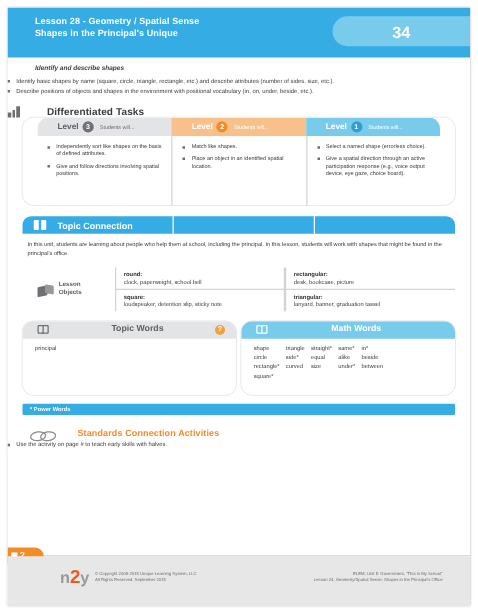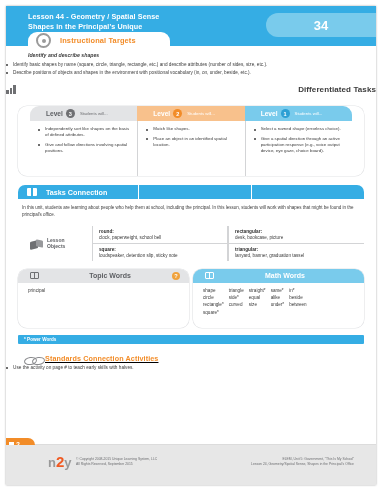--- a/index.html
+++ b/index.html
@@ -56,22 +56,22 @@
     position:relative;font-size:4.7px;color:#3b3b3b;line-height:6.4px;
     padding-left:7px;margin-bottom:1.5px;
   }
   ul.bul li:before{
     content:"";position:absolute;left:0;top:2.2px;
     width:2px;height:2px;background:#6d6d6d;
   }
   .targets-list{margin-left:28px;margin-right:16px;}
   
   .dt-head{
-    display:flex;align-items:center;justify-content:space-between;gap:5px;
-    margin-top:9px;margin-bottom:12px;
+    display:flex;align-items:center;justify-content:flex-start;gap:22px;
+    margin-top:9px;margin-bottom:0;
   }
   .dt-head .bars{display:flex;align-items:flex-end;gap:1px;height:9px;}
   .dt-head .bars b{display:block;width:2.5px;background:#6f7073;}
   .dt-head .bars b:nth-child(1){height:4px;}
   .dt-head .bars b:nth-child(2){height:6.5px;}
   .dt-head .bars b:nth-child(3){height:9px;}
   .dt-head .t{font-size:8px;font-weight:bold;color:#3b3b3b;letter-spacing:.1px;}
   .levels{
     display:flex;margin:0 12px;border-radius:9px;overflow:hidden;
     background:#ffffff;
@@ -171,21 +171,21 @@
   .wcols{display:flex;gap:5px;}
   .wcol{display:flex;flex-direction:column;gap:1.3px;}
   .wcol span{font-size:4.6px;color:#3b3b3b;line-height:6px;white-space:nowrap;}
   
   .power{
     margin:7px 12px 0 12px;height:9px;background:#35ade4;border-radius:1px;
     display:flex;align-items:center;
   }
   .power span{color:#ffffff;font-size:4.6px;font-weight:bold;margin-left:6px;}
   
-  .std{margin:10px 12px 0 12px;display:flex;align-items:flex-start;gap:1px;text-decoration:underline;}
+  .std{margin:10px 12px 0 12px;display:flex;align-items:flex-start;gap:18px;}
   .std-ico{width:20px;height:10px;position:relative;margin-left:6px;margin-top:1px;}
   .std-ico .e1{position:absolute;left:0;top:2px;width:11px;height:6px;border:1.1px solid #8a8b8e;
     border-radius:50%;transform:rotate(-8deg);}
   .std-ico .e2{position:absolute;left:8px;top:2px;width:11px;height:6px;border:1.1px solid #8a8b8e;
     border-radius:50%;transform:rotate(-8deg);}
   .std-t{color:#f28c28;font-size:7.2px;font-weight:bold;letter-spacing:.1px;}
   .std-list{margin:4px 0 0 46px;}
   .std-list li{font-size:4.5px;line-height:6.2px;}
   
   .foot-sep{position:absolute;left:0;right:0;bottom:40px;height:.8px;background:#dcdcdc;}
@@ -207,31 +207,25 @@
   .fright{position:absolute;right:22px;top:12px;text-align:right;}
   .fright div{font-size:3.4px;color:#6d6e71;line-height:4.6px;white-space:nowrap;}
 </style>
 </head>
 <body>
 
 <div class="page">
 
   <div class="header">
     <div class="title-wrap">
-      <div class="hdr-line">Lesson 44 - Geometry / Spatial Sense</div>
+      <div class="hdr-line">Lesson 28 - Geometry / Spatial Sense</div>
       <div class="hdr-line">Shapes in the Principal's Unique</div>
     </div>
     <div class="lesson-badge">
       <span>34</span>
-    </div>
-    <div class="it-tab">
-      <span class="circ">
-          <i></i>
-        </span>
-      <span class="lbl">Instructional Targets</span>
     </div>
   </div>
 
   <div class="body">
 
     <div class="sec-italic">Identify and describe shapes</div>
     <ul class="bul targets-list">
       <li>Identify basic shapes by name (square, circle, triangle, rectangle, etc.) and describe attributes (number of sides, size, etc.).</li>
       <li>Describe positions of objects and shapes in the environment with positional vocabulary (in, on, under, beside, etc.).</li>
     </ul>
@@ -285,21 +279,21 @@
               <li>Give a spatial direction through an active participation response (e.g., voice output device, eye gaze, choice board).</li>
             </ul>
           </div>
         </div>
       </div>
     </div>
 
     <div class="tc-wrap">
       <div class="tc-bar">
         <span class="bookico"></span>
-        <span class="lbl">Tasks Connection</span>
+        <span class="lbl">Topic Connection</span>
         <span class="tc-divs">
             <i></i>
             <i></i>
           </span>
       </div>
       <div class="tc-text">In this unit, students are learning about people who help them at school, including the principal. In this lesson, students will work with shapes that might be found in the principal's office.</div>
     </div>
 
     <div class="lo">
       <div class="lo-label">

